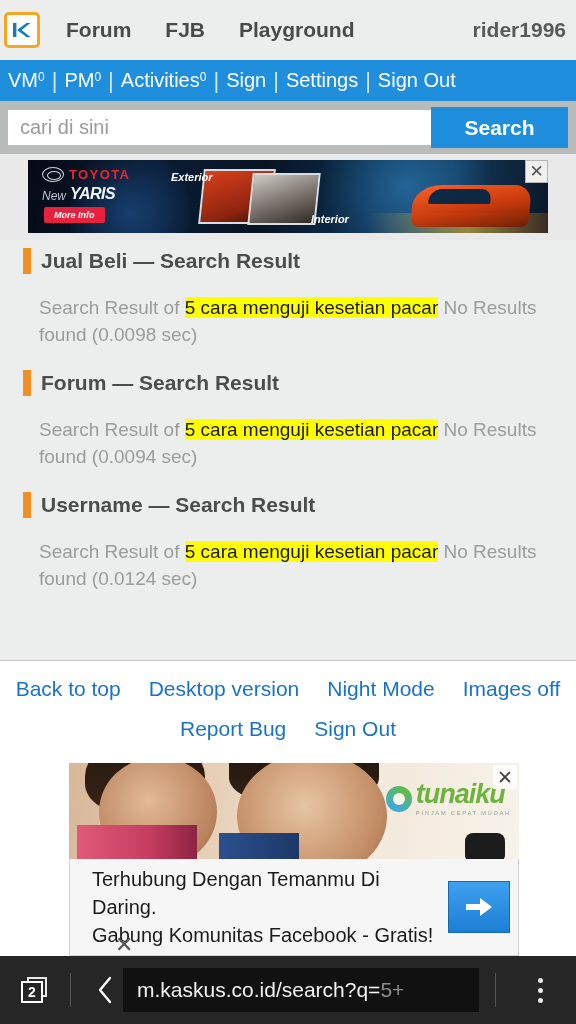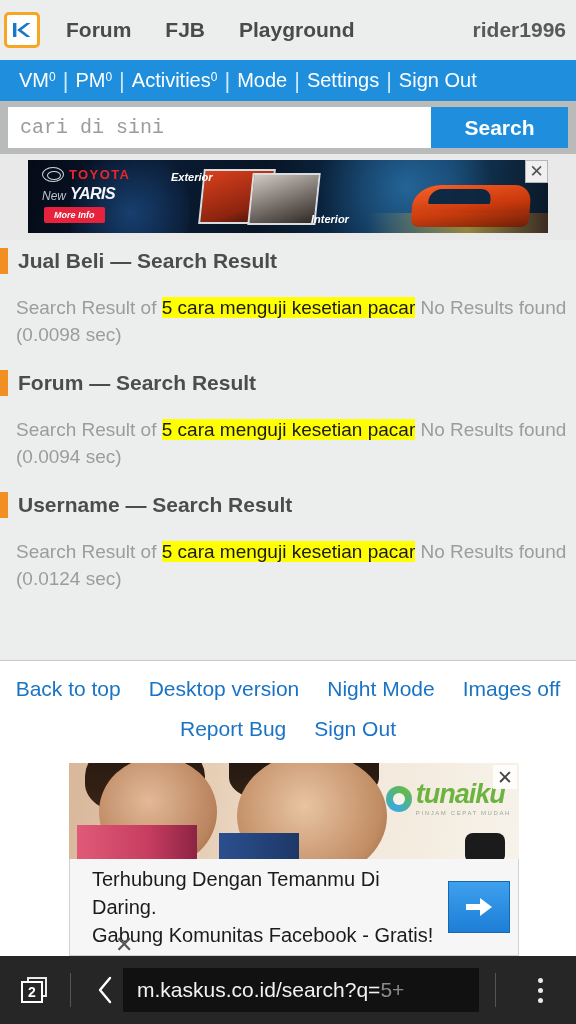--- a/index.html
+++ b/index.html
@@ -24,38 +24,38 @@
     flex: 0 0 36px;
   }
   .logo svg { display: block; }
   .hdr-links { display: flex; align-items: center; margin-left: 26px; gap: 34px; }
   .hdr-link { font-size: 21px; color: #4a4a4a; font-weight: 600; white-space: nowrap; }
   .hdr-user { margin-left: auto; font-size: 21px; color: #595959; font-weight: 600; padding-right: 6px; }
 
   
   .nav-bar {
     height: 41px; flex: 0 0 41px; background: #1f8fdd;
-    display: flex; align-items: center; padding: 0 19px; overflow: hidden;
+    display: flex; align-items: center; padding: 0 8px; overflow: hidden;
   }
   .nav-item {
     font-size: 20px; color: #ffffff; white-space: nowrap;
     display: inline-flex; align-items: flex-start;
   }
   .nav-item sup { font-size: 12px; line-height: 1; position: relative; top: 2px; }
   .nav-sep { color: #cfe7f8; font-size: 22px; padding: 0 7px; font-weight: 300; }
 
   
   .search-bar {
     height: 53px; flex: 0 0 53px; background: #b9bbbb;
     display: flex; align-items: center; padding: 6px 8px;
   }
   .search-input {
-    flex: 1 1 auto; height: 41px; background: #ffffff; border: none;
+    flex: 1 1 auto; height: 35px; background: #ffffff; border: none;
     font-size: 20px; color: #7f1d1d; padding: 0 12px;
-    font-family: Liberation Mono, monospace; outline: none;
+    font-family: Liberation Sans, sans-serif; outline: none;
   }
   .search-input::placeholder { color: #9b9b9b; opacity: 1; }
   .search-btn {
     flex: 0 0 137px; height: 41px; background: #1f8fdd; border: none;
     color: #ffffff; font-size: 21px; font-weight: bold; cursor: pointer;
     font-family: "Liberation Sans", sans-serif;
   }
 
   
   .topad-wrap {
@@ -96,21 +96,21 @@
   .road-glow { position:absolute; right:0; bottom:0; width:180px; height:20px;
     background:linear-gradient(90deg,rgba(255,200,60,0) 0%,rgba(255,196,40,.55) 55%,rgba(255,120,20,.2) 100%); }
   .ad-close {
     position:absolute; right:0; top:0; width:23px; height:23px; background:#f0f0f0;
     border:1px solid #b5b5b5; display:flex; align-items:center; justify-content:center;
     color:#555; font-size:17px; line-height:1; cursor:pointer;
   }
 
   
   .results { flex: 1 1 auto; background:#eceded; border-bottom:1px solid #c9c9c9; padding-top: 8px; overflow:hidden; }
-  .result-block { padding: 0 0 22px 0; }
+  .result-block { padding: 0 0 22px 0; margin-left: 23px; }
   .rb-head { display:flex; align-items:stretch; margin-bottom: 20px; }
   .rb-accent { width:8px; background:#f18f22; flex:0 0 8px; }
   .rb-title { font-size:21px; font-weight:bold; color:#4c4c4c; padding-left:10px; line-height:26px; }
   .rb-body { font-size:19px; color:#9c9c9c; line-height:27px; padding: 0 4px 0 16px; }
   .hl { background:#ffff00; color:#1a1a1a; }
 
   
   .footer { background:#ffffff; padding: 16px 0 6px; flex: 0 0 auto; }
   .frow { display:flex; justify-content:center; align-items:center; gap: 28px; margin-bottom: 16px; }
   .flink { color:#1a73c4; font-size:21px; white-space:nowrap; cursor:pointer; }
@@ -209,21 +209,21 @@
     <span class="nav-item">
       <span>PM</span>
         <sup>0</sup>
     </span>
     <span class="nav-sep">|</span>
     <span class="nav-item">
       <span>Activities</span>
         <sup>0</sup>
     </span>
     <span class="nav-sep">|</span>
-    <span class="nav-item">Mode</span>
+    <span class="nav-item">Sign</span>
     <span class="nav-sep">|</span>
     <span class="nav-item">Settings</span>
     <span class="nav-sep">|</span>
     <span class="nav-item">Sign Out</span>
   </div>
 
   <div class="search-bar">
     <input class="search-input" type="text" placeholder="cari di sini" style="">
     <button class="search-btn">Search</button>
   </div>

